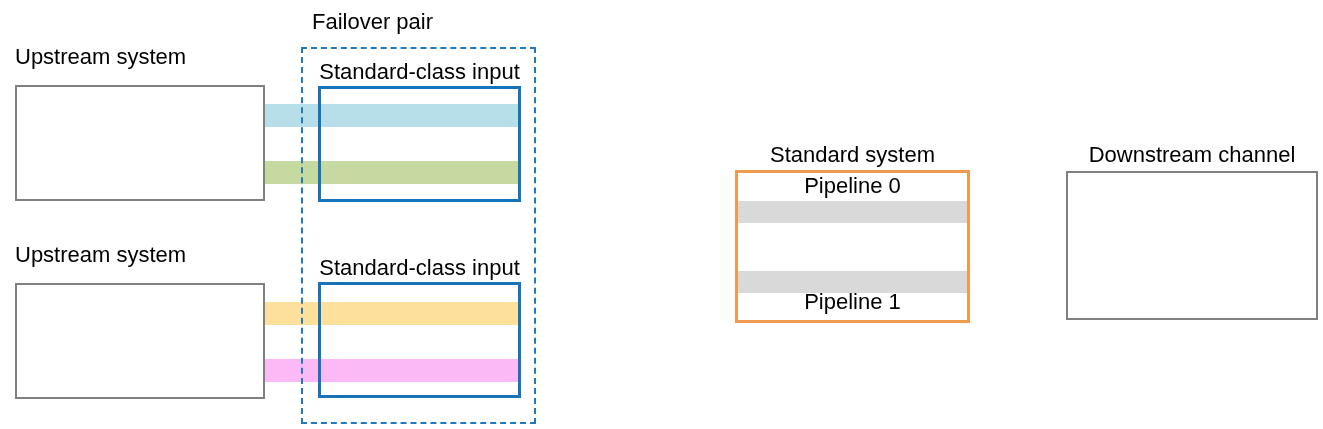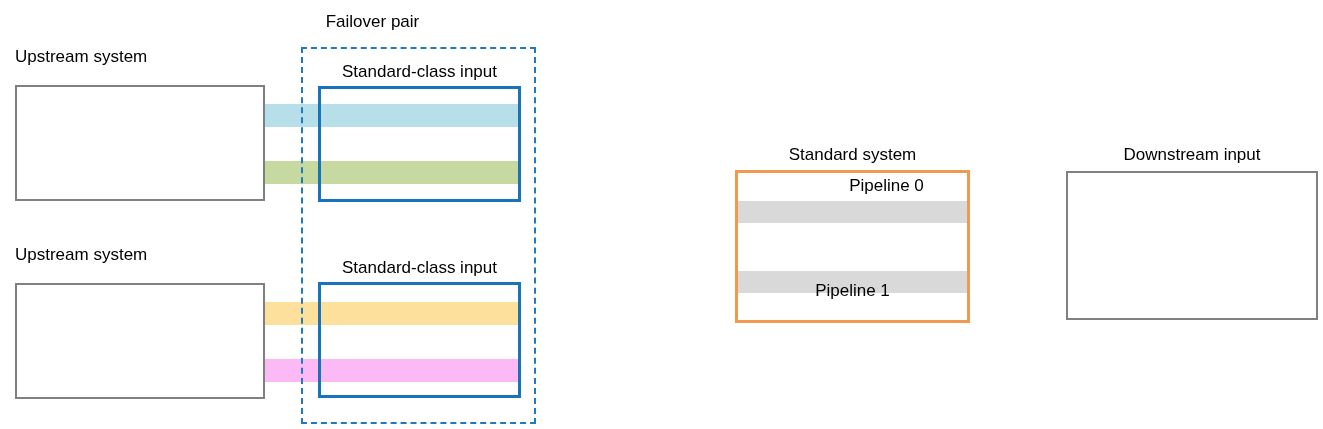--- a/index.html
+++ b/index.html
@@ -15,21 +15,21 @@
     position: relative;
     width: 1323px;
     height: 429px;
     background: #ffffff;
     overflow: hidden;
   }
 
   
   .label {
     position: absolute;
-    font-size: 17px;
+    font-size: 22px;
     line-height: 20px;
     color: #000000;
     white-space: nowrap;
   }
   .label.centered {
     text-align: center;
   }
 
   
   .sys-box {
@@ -106,19 +106,19 @@
   <div class="label centered layer-text" style="left:318px; top:62px; width:203px;">Standard-class input</div>
   <div class="blue-box layer-box" style="left:318px; top:86px; width:203px; height:116px;"></div>
 
   <div class="label centered layer-text" style="left:318px; top:258px; width:203px;">Standard-class input</div>
   <div class="blue-box layer-box" style="left:318px; top:282px; width:203px; height:116px;"></div>
 
   <div class="label centered layer-text" style="left:735px; top:145px; width:235px;">Standard system</div>
   <div class="orange-box layer-box" style="left:735px; top:170px; width:235px; height:153px;"></div>
   <div class="pipe-band layer-text" style="left:738px; top:201px; width:229px;"></div>
   <div class="pipe-band layer-text" style="left:738px; top:271px; width:229px;"></div>
-  <div class="label centered layer-text" style="left:738px; top:176px; width:229px;padding-left:34px;">Pipeline 0</div>
-  <div class="label centered layer-text" style="left:738px; top:281px; width:229px;">Pipeline 1</div>
+  <div class="label centered layer-text" style="left:738px; top:176px; width:229px;">Pipeline 0</div>
+  <div class="label centered layer-text" style="left:738px; top:292px; width:229px;">Pipeline 1</div>
 
-  <div class="label centered layer-text" style="left:1066px; top:145px; width:252px;">Downstream input</div>
+  <div class="label centered layer-text" style="left:1066px; top:145px; width:252px;">Downstream channel</div>
   <div class="sys-box layer-box" style="left:1066px; top:171px; width:252px; height:149px;"></div>
 
 </div>
 
 </body></html>

